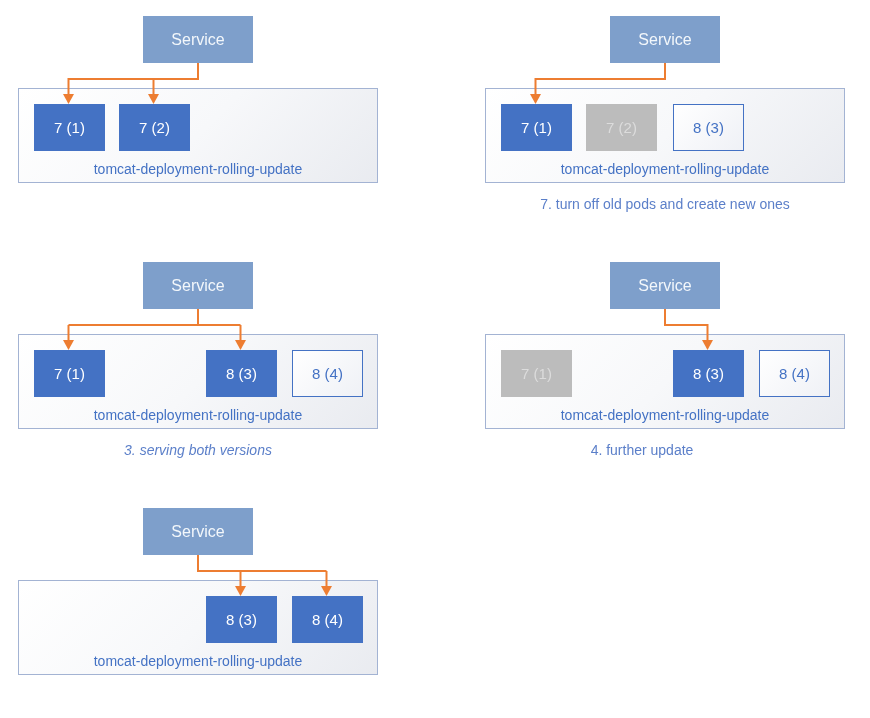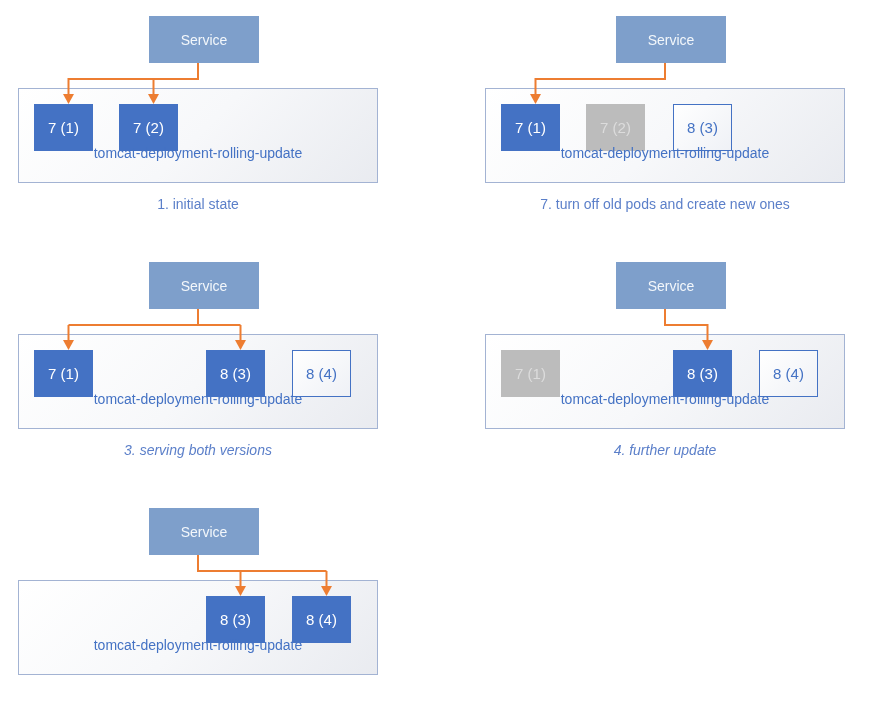--- a/index.html
+++ b/index.html
@@ -2,40 +2,40 @@
 <html><head>
 <meta charset="utf-8">
 <style>
   * { box-sizing: border-box; }
   html,body { margin:0; padding:0; background:#ffffff; }
   body { font-family:"Liberation Sans", sans-serif; }
   .canvas { position:relative; width:870px; height:718px; background:#ffffff; overflow:hidden; }
 
   .service {
     position:absolute; width:110px; height:47px;
-    background:#7E9FCB; color:#F3F7FB; font-size:14px;
-    display:flex; align-items:center; justify-content:center;margin-left:6px;
+    background:#7E9FCB; color:#F3F7FB; font-size:16px;
+    display:flex; align-items:center; justify-content:center;
   }
   .deploy-box {
     position:absolute; width:360px; height:95px;
     border:1px solid #A3B3D3;
     background:linear-gradient(135deg,#ffffff 0%,#f7f8fa 50%,#e9ebf0 100%);
   }
   .pod {
-    position:absolute; top:15px; width:59px; height:47px;
+    position:absolute; top:15px; width:71px; height:47px;
     font-size:15px; display:flex; align-items:center; justify-content:center;
   }
   .pod.active  { background:#4472C4; color:#ffffff; }
   .pod.stopped { background:#BCBCBC; color:#DCDCDC; }
   .pod.new {
     background:linear-gradient(135deg,#ffffff 0%,#eff1f6 100%);
     border:1.5px solid #4472C4; color:#4472C4;
   }
   .deploy-label {
-    position:absolute; left:0; right:0; bottom:21px;
+    position:absolute; left:0; right:0; bottom:5px;
     text-align:center; color:#4472C4; font-size:14px;
   }
   .caption {
     position:absolute; width:360px; text-align:center;
     color:#5B7FC9; font-size:14px;
   }
   .arrows { position:absolute; left:0; top:0; pointer-events:none; z-index:5; }
 </style>
 </head>
 <body>
@@ -78,21 +78,20 @@
   </div>
   <div class="deploy-box" style="left:18px; top:88px;">
     <div class="pod active" style="left:15px;">
       <span>7 (1)</span>
     </div>
     <div class="pod active" style="left:100px;">
       <span>7 (2)</span>
     </div>
     <div class="deploy-label">tomcat-deployment-rolling-update</div>
   </div>
-  <div class="caption" style="left:18px; top:196px;">1. initial state</div>
 
   <div class="service" style="left:610px; top:16px;">
     <span>Service</span>
   </div>
   <div class="deploy-box" style="left:485px; top:88px;">
     <div class="pod active" style="left:15px;">
       <span>7 (1)</span>
     </div>
     <div class="pod stopped" style="left:100px;">
       <span>7 (2)</span>
@@ -129,21 +128,21 @@
       <span>7 (1)</span>
     </div>
     <div class="pod active" style="left:187px;">
       <span>8 (3)</span>
     </div>
     <div class="pod new" style="left:273px;">
       <span>8 (4)</span>
     </div>
     <div class="deploy-label">tomcat-deployment-rolling-update</div>
   </div>
-  <div class="caption" style="left:485px; top:442px;font-style:italic;">4. further update</div>
+  <div class="caption" style="left:462px; top:442px;">4. further update</div>
 
   <div class="service" style="left:143px; top:508px;">
     <span>Service</span>
   </div>
   <div class="deploy-box" style="left:18px; top:580px;">
     <div class="pod active" style="left:187px;">
       <span>8 (3)</span>
     </div>
     <div class="pod active" style="left:273px;">
       <span>8 (4)</span>

